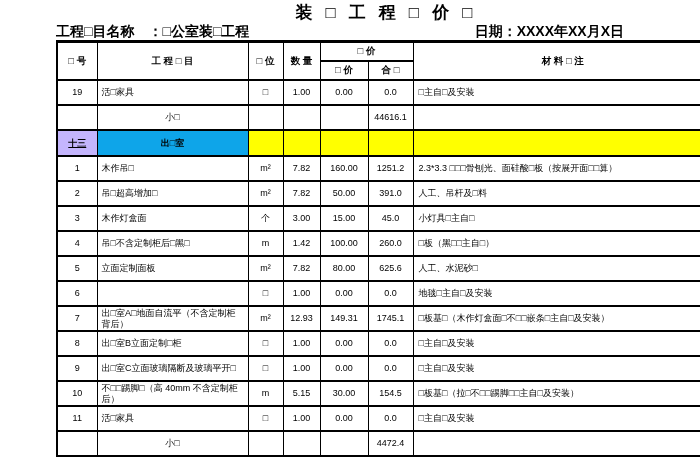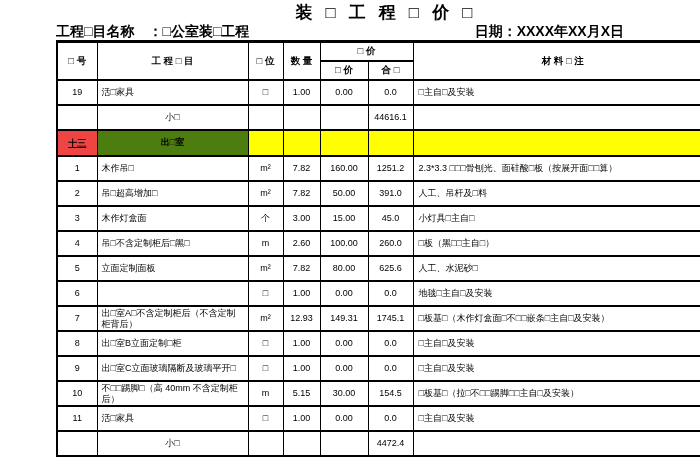--- a/index.html
+++ b/index.html
@@ -83,22 +83,22 @@
         <tr>
           <td class="c-no"></td>
           <td class="c-name center">小□</td>
           <td class="c-unit"></td>
           <td class="c-qty"></td>
           <td class="c-price"></td>
           <td class="c-total">44616.1</td>
           <td class="c-note"></td>
         </tr>
         <tr class="section">
-          <td class="c-no" style="background: #ef4444; text-decoration: underline;">十三</td>
-          <td class="c-name center" style="background: #4d7c0f; font-family: Liberation Mono, monospace;">出□室</td>
+          <td class="c-no" style="background: #c4b5fd; text-decoration: underline;">十三</td>
+          <td class="c-name center" style="background: #0ea5e9;">出□室</td>
           <td class="c-unit" style="background: rgb(255, 255, 0);"></td>
           <td class="c-qty" style="background: rgb(255, 255, 0);"></td>
           <td class="c-price" style="background: rgb(255, 255, 0);"></td>
           <td class="c-total" style="background: rgb(255, 255, 0);"></td>
           <td class="c-note" style="background: rgb(255, 255, 0);"></td>
         </tr>
         <tr>
           <td class="c-no">1</td>
           <td class="c-name">木作吊□</td>
           <td class="c-unit">m²</td>
@@ -122,21 +122,21 @@
           <td class="c-unit">个</td>
           <td class="c-qty">3.00</td>
           <td class="c-price">15.00</td>
           <td class="c-total">45.0</td>
           <td class="c-note">小灯具□主自□</td>
         </tr>
         <tr>
           <td class="c-no">4</td>
           <td class="c-name">吊□不含定制柜后□黑□</td>
           <td class="c-unit">m</td>
-          <td class="c-qty">2.60</td>
+          <td class="c-qty">1.42</td>
           <td class="c-price">100.00</td>
           <td class="c-total">260.0</td>
           <td class="c-note">□板（黑□□主自□）</td>
         </tr>
         <tr>
           <td class="c-no">5</td>
           <td class="c-name">立面定制面板</td>
           <td class="c-unit">m²</td>
           <td class="c-qty">7.82</td>
           <td class="c-price">80.00</td>
@@ -147,21 +147,21 @@
           <td class="c-no">6</td>
           <td class="c-name"></td>
           <td class="c-unit">□</td>
           <td class="c-qty">1.00</td>
           <td class="c-price">0.00</td>
           <td class="c-total">0.0</td>
           <td class="c-note">地毯□主自□及安装</td>
         </tr>
         <tr>
           <td class="c-no">7</td>
-          <td class="c-name">出□室A□不含定制柜后（不含定制柜背后）</td>
+          <td class="c-name">出□室A□地面自流平（不含定制柜背后）</td>
           <td class="c-unit">m²</td>
           <td class="c-qty">12.93</td>
           <td class="c-price">149.31</td>
           <td class="c-total">1745.1</td>
           <td class="c-note">□板基□（木作灯盒面□不□□嵌条□主自□及安装）</td>
         </tr>
         <tr>
           <td class="c-no">8</td>
           <td class="c-name">出□室B立面定制□柜</td>
           <td class="c-unit">□</td>

